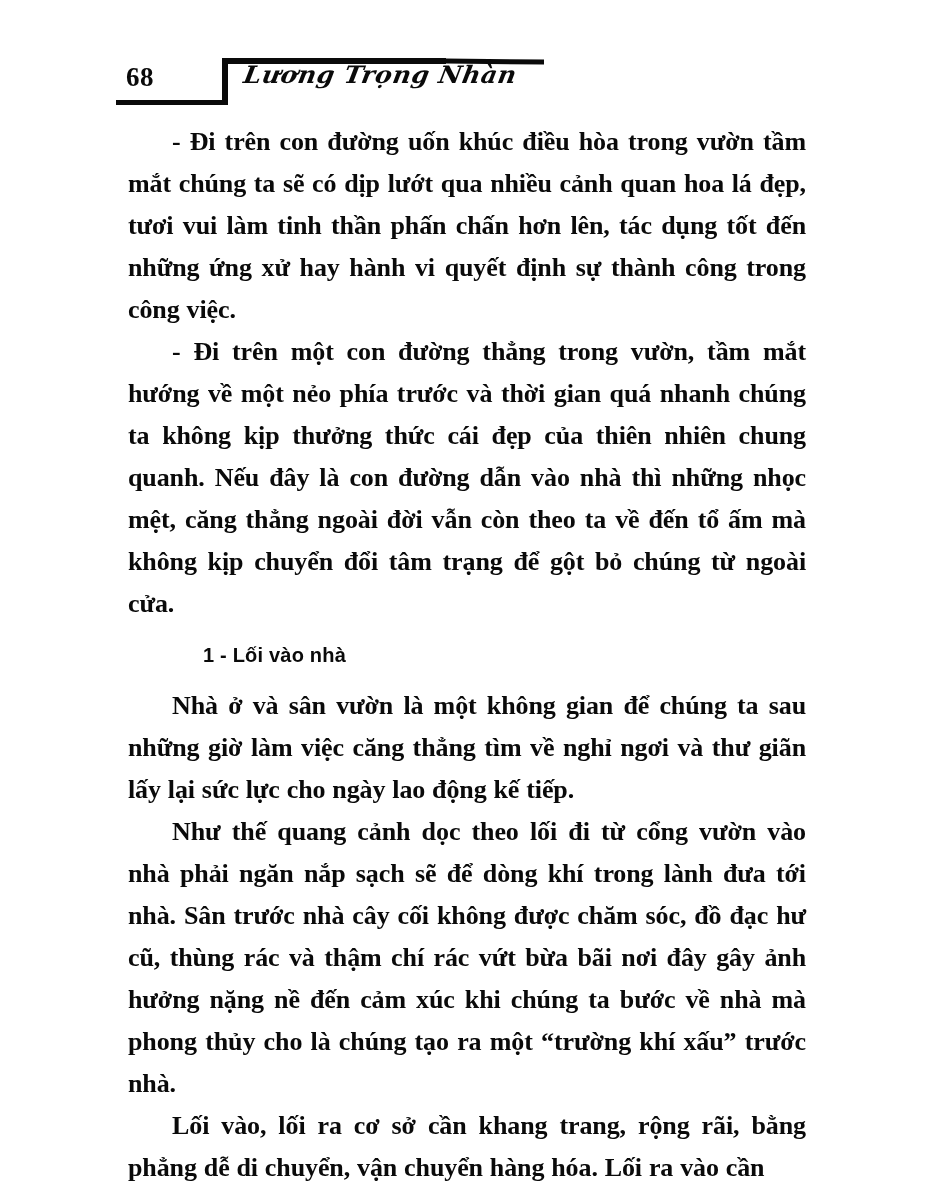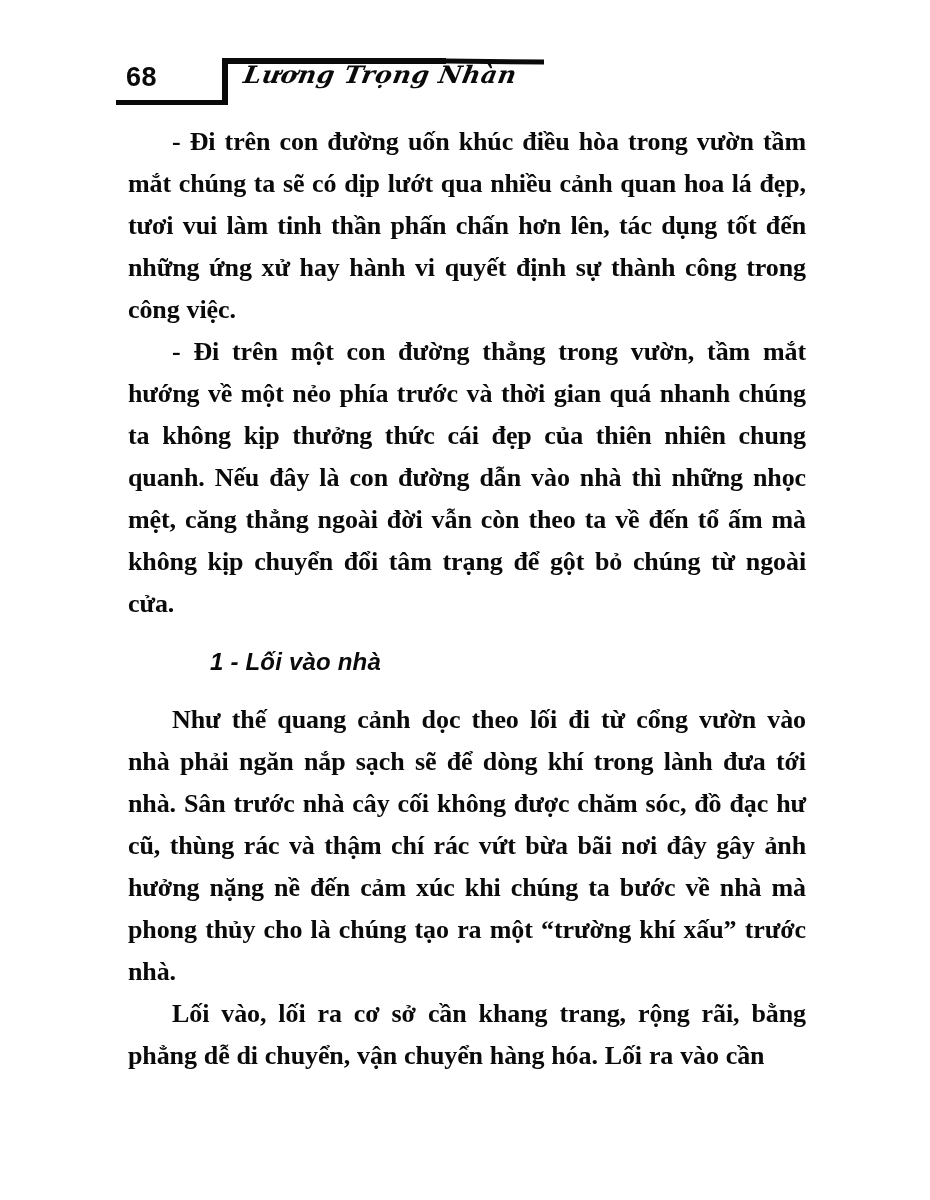--- a/index.html
+++ b/index.html
@@ -69,21 +69,21 @@
     left: 0px;
     top: 42px;
     width: 112px;
     height: 5px;
     background: #0a0a0a;
   }
   .page-number {
     position: absolute;
     left: 10px;
     top: 6px;
-    font-family: Liberation Sans, sans-serif;
+    font-family: Liberation Serif, serif;
     font-size: 27px;
     font-weight: 700;
     letter-spacing: 0.5px;
     line-height: 1;
   }
   .author-name {
     position: absolute;
     left: 128px;
     top: 4px;
     font-family: "DejaVu Serif", "Liberation Serif", serif;
@@ -112,29 +112,28 @@
     text-indent: 44px;
     font-weight: 600;
     letter-spacing: -0.1px;
     word-spacing: 0.5px;
     -webkit-font-smoothing: none;
   }
   p.para.last-line-natural {
     text-align-last: left;
   }
   h3.subhead {
-    margin: 16px;
+    margin: 9px;
     padding: 0;
     font-family: "Liberation Sans", "DejaVu Sans", sans-serif;
-    font-size: 24px;
+    font-size: 20px;
     font-weight: 700;
     line-height: 42px;
     text-indent: 66px;
     letter-spacing: 0.2px;
-    font-style: italic;
   }
 </style>
 </head>
 <body>
 
 <div class="page">
 
   <div class="running-head">
     <div class="head-rule-top">
       <span class="head-rule-nick"></span>
@@ -142,17 +141,18 @@
     <div class="head-rule-vert"></div>
     <div class="head-rule-bottom"></div>
     <div class="page-number">68</div>
     <div class="author-name">Lương Trọng Nhàn</div>
   </div>
 
   <div class="body-text">
     <p class="para">- Đi trên con đường uốn khúc điều hòa trong vườn tầm mắt chúng ta sẽ có dịp lướt qua nhiều cảnh quan hoa lá đẹp, tươi vui làm tinh thần phấn chấn hơn lên, tác dụng tốt đến những ứng xử hay hành vi quyết định sự thành công trong công việc.</p>
     <p class="para">- Đi trên một con đường thẳng trong vườn, tầm mắt hướng về một nẻo phía trước và thời gian quá nhanh chúng ta không kịp thưởng thức cái đẹp của thiên nhiên chung quanh. Nếu đây là con đường dẫn vào nhà thì những nhọc mệt, căng thẳng ngoài đời vẫn còn theo ta về đến tổ ấm mà không kịp chuyển đổi tâm trạng để gột bỏ chúng từ ngoài cửa.</p>
     <h3 class="subhead">1 - Lối vào nhà</h3>
+    <p class="para">Nhà ở và sân vườn là một không gian để chúng ta sau những giờ làm việc căng thẳng tìm về nghỉ ngơi và thư giãn lấy lại sức lực cho ngày lao động kế tiếp.</p>
     <p class="para">Như thế quang cảnh dọc theo lối đi từ cổng vườn vào nhà phải ngăn nắp sạch sẽ để dòng khí trong lành đưa tới nhà. Sân trước nhà cây cối không được chăm sóc, đồ đạc hư cũ, thùng rác và thậm chí rác vứt bừa bãi nơi đây gây ảnh hưởng nặng nề đến cảm xúc khi chúng ta bước về nhà mà phong thủy cho là chúng tạo ra một “trường khí xấu” trước nhà.</p>
     <p class="para last-line-natural">Lối vào, lối ra cơ sở cần khang trang, rộng rãi, bằng phẳng dễ di chuyển, vận chuyển hàng hóa. Lối ra vào cần</p>
   </div>
 
 </div>
 
 </body></html>

